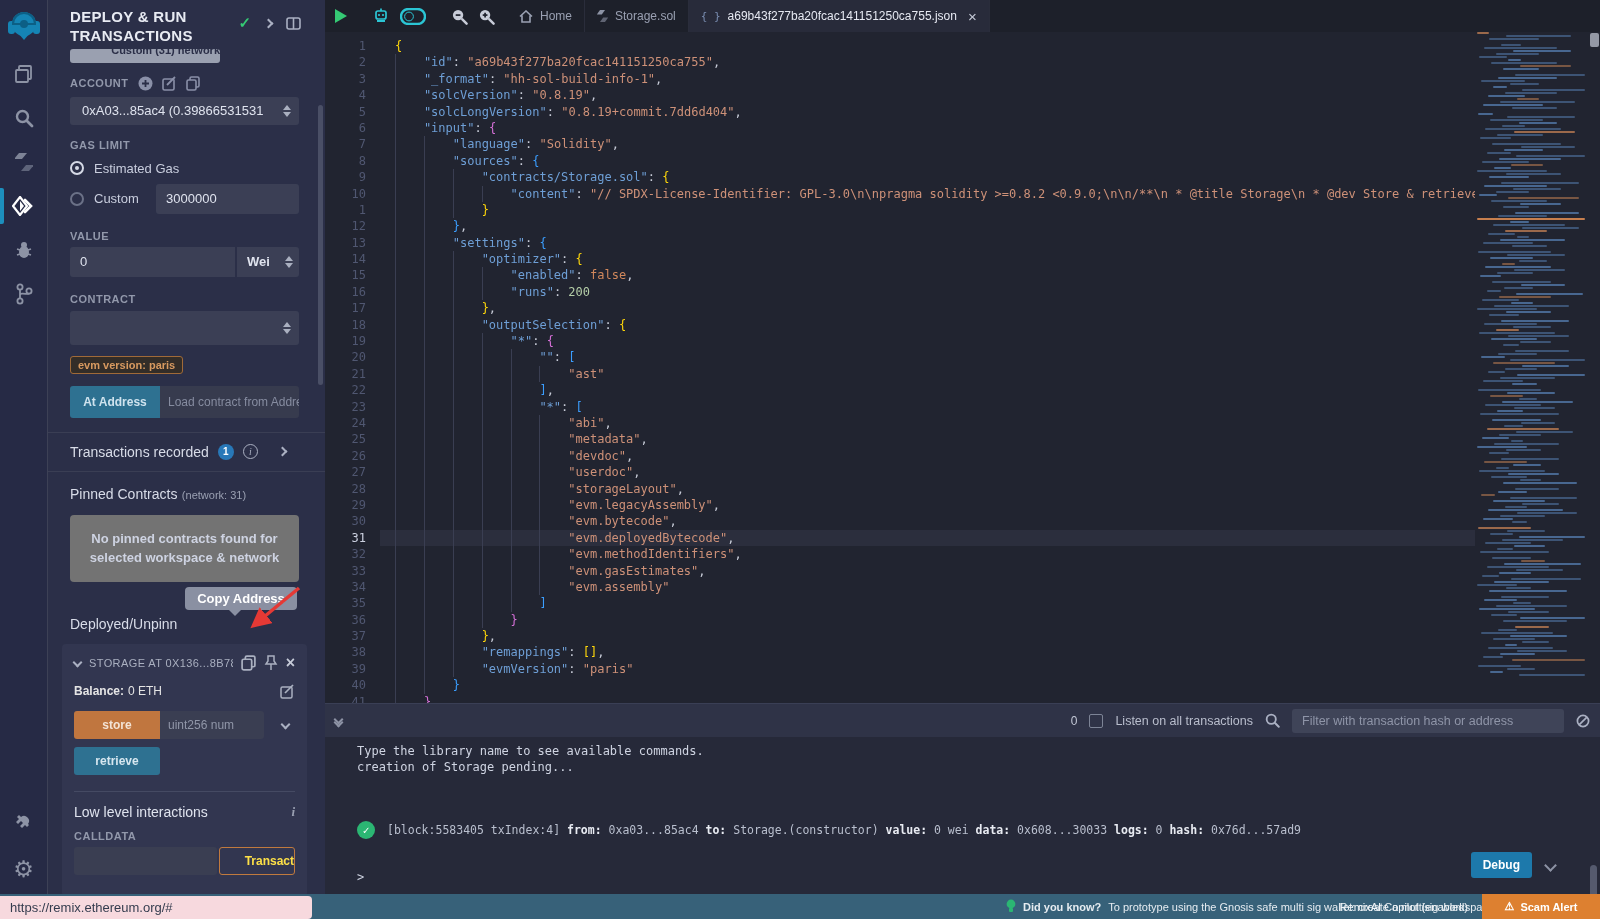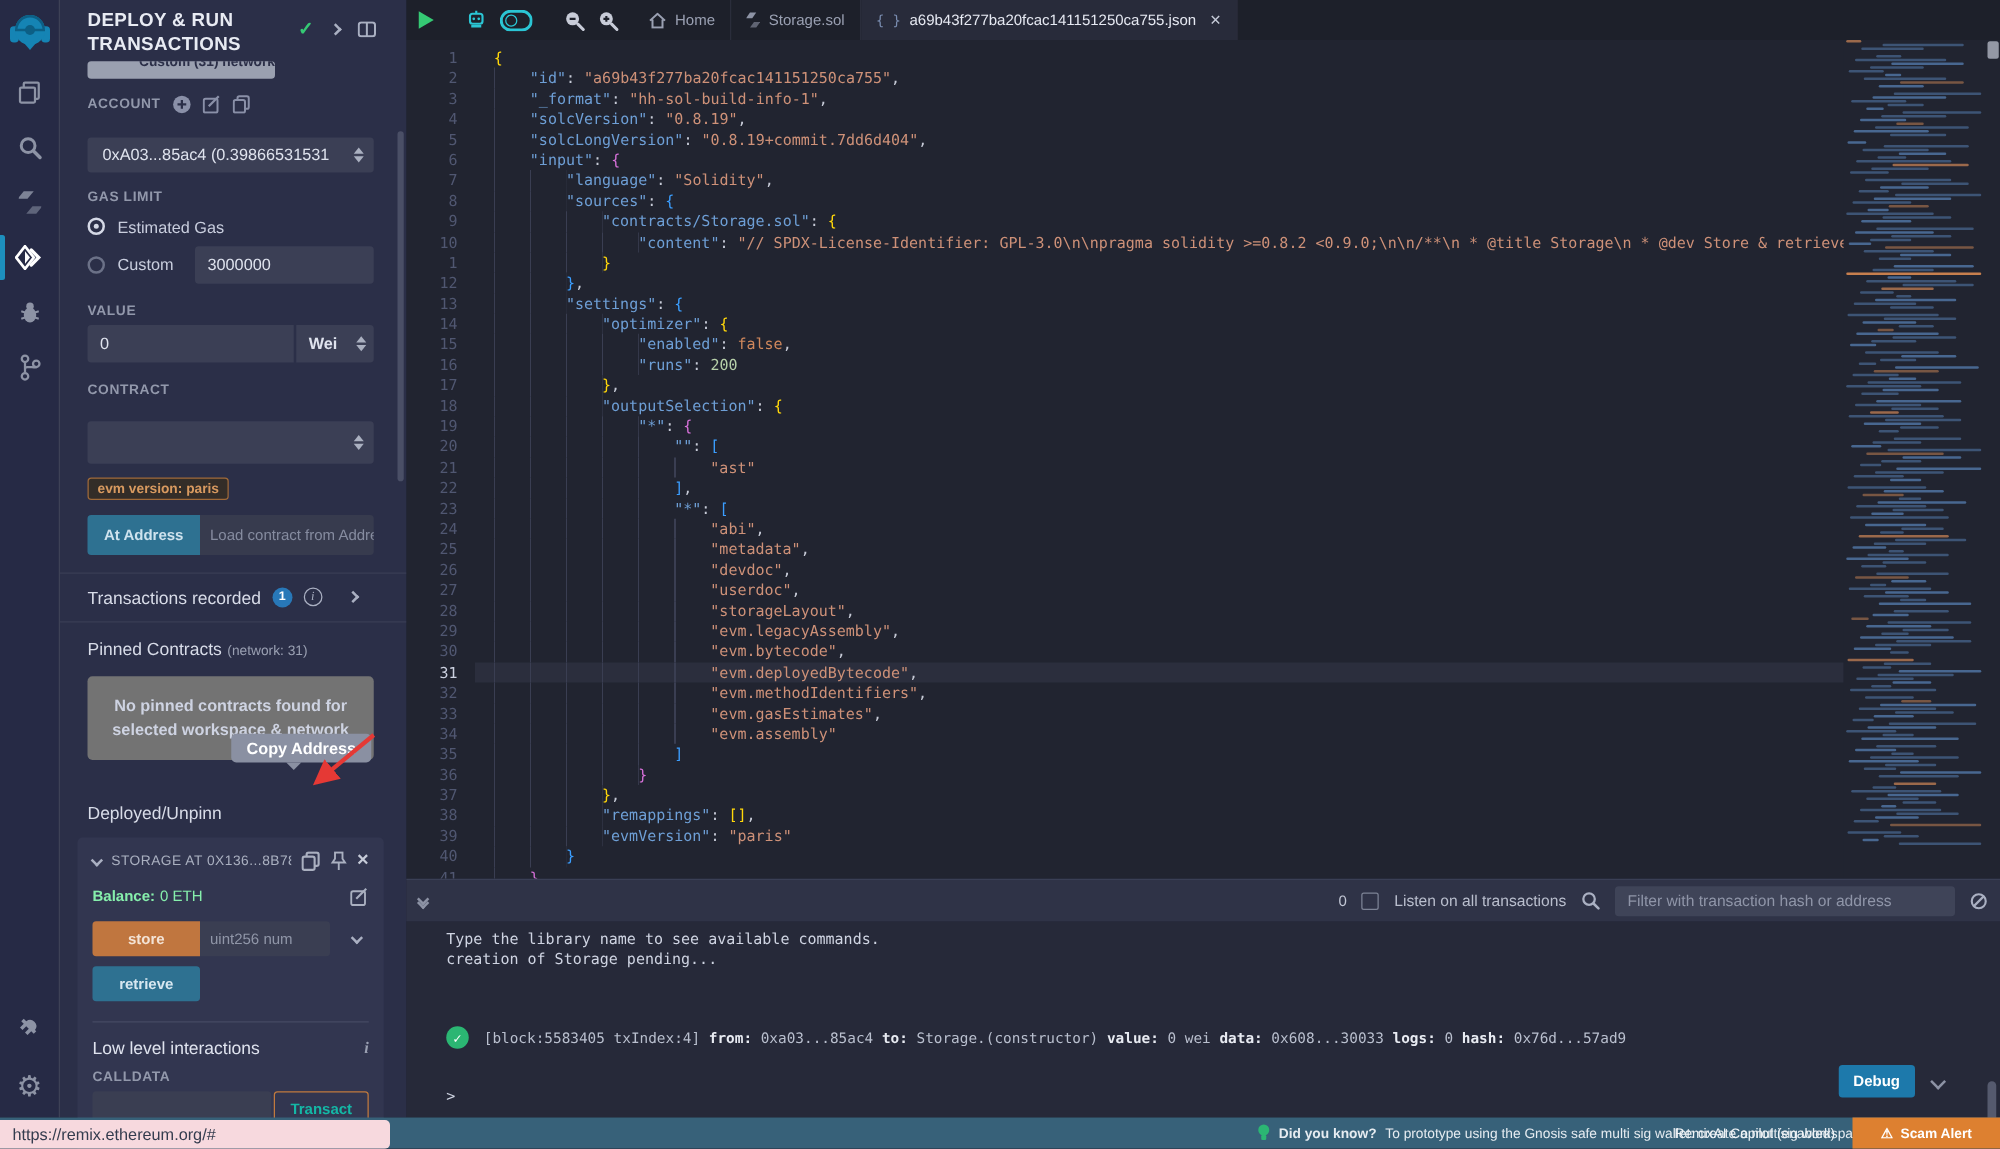--- a/index.html
+++ b/index.html
@@ -22,21 +22,21 @@
   .sp-inner { padding:8px 26px 0 22px; position:relative; height:100%; }
   .sp-title { font-size:15px; font-weight:bold; letter-spacing:.3px; color:#e8ebf3; width:170px; line-height:1.25; }
   .sp-headicons { position:absolute; right:24px; top:14px; display:flex; gap:14px; align-items:center; }
   .check { color:#35c974; font-size:15px; font-weight:bold; }
   .net-pill { margin-top:3px; width:150px; height:14px; background:#9aa0b0; border-radius:3px; overflow:hidden; }
   .net-pill span { display:block; margin-top:-5px; text-align:right; font-size:11px; font-weight:bold; color:#2b2f48; }
   .sp-label { font-size:11px; font-weight:bold; letter-spacing:.5px; color:#9298ab; }
   .row { display:flex; align-items:center; }
   .sp-acct-row { margin-top:13px; gap:9px; }
   .mini-ic { color:#8a90a8; }
-  .select { margin-top:19px; height:28px; background:#3b3f55; border-radius:3px; display:flex; align-items:center;
+  .select { margin-top:6px; height:28px; background:#3b3f55; border-radius:3px; display:flex; align-items:center;
             padding:0 8px 0 12px; font-size:13px; color:#dfe3ee; }
   .select .grow { flex:1; overflow:hidden; white-space:nowrap; }
   .stepper { display:flex; flex-direction:column; gap:2px; margin-left:6px; }
   .stepper i { width:0; height:0; border-left:4px solid transparent; border-right:4px solid transparent; }
   .stepper .up { border-bottom:5px solid #aab0c0; }
   .stepper .dn { border-top:5px solid #aab0c0; }
   .radio { width:14px; height:14px; border:2px solid #6b7187; border-radius:50%; display:inline-block; position:relative; }
   .radio.sel { border-color:#d5d9e6; }
   .radio.sel::after { content:""; position:absolute; left:3px; top:3px; width:4px; height:4px; border-radius:50%; background:#d5d9e6; }
   .gasrow { margin-top:10px; gap:10px; font-size:13px; color:#c9cede; }
@@ -53,35 +53,35 @@
   .info-ic { width:15px; height:15px; border:1px solid #aab0c2; border-radius:50%; color:#aab0c2; font-size:10px;
              display:inline-flex; align-items:center; justify-content:center; font-family:"Liberation Serif",serif; font-style:italic; }
   .chev { display:inline-block; width:7px; height:7px; border-right:2px solid #aab0c2; border-bottom:2px solid #aab0c2; }
   .chev.r { transform:rotate(-45deg); }
   .chev.d { transform:rotate(45deg); }
   .empty-box { margin-top:12px; background:#737373; border-radius:4px; padding:14px 6px; text-align:center;
                font-size:13px; font-weight:bold; color:#ced3e2; line-height:1.5; }
   .card { margin:12px -8px 0 -8px; background:#323650; border-radius:4px; padding:10px 12px 22px 12px; }
   .card-head { display:flex; align-items:center; gap:8px; color:#aab0c0; }
   .card-head .name { font-size:11px; letter-spacing:.4px; flex:1; white-space:nowrap; overflow:hidden; }
-  .bal-row { margin-top:12px; display:flex; align-items:center; font-size:12px; color:#86efac; }
+  .bal-row { margin-top:12px; display:flex; align-items:center; font-size:12px; color:#e5e5e5; }
   .fn-row { margin-top:12px; display:flex; align-items:center; }
   .btn-orange { background:#c0763f; color:#f3e3d5; font-weight:bold; font-size:12px; border:none; border-radius:3px 0 0 3px; width:86px; height:28px; cursor:pointer; }
   .fn-input { width:104px; height:28px; background:#3a3e52; border-radius:0 3px 3px 0; color:#9096a8; font-size:12px;
               display:flex; align-items:center; padding:0 8px; }
   .btn-retrieve { margin-top:8px; background:#2e7191; color:#d7e7f0; font-weight:bold; font-size:12px; border:none; border-radius:3px; width:86px; height:28px; cursor:pointer; }
   .card-div { margin-top:16px; border-top:1px solid #454a63; }
   .ll-row { margin-top:12px; display:flex; align-items:center; }
   .ll-title { font-size:14px; color:#dfe3ee; flex:1; }
   .i-plain { color:#9aa0b2; font-family:"Liberation Serif",serif; font-style:italic; font-weight:bold; font-size:13px; }
   .calldata-lbl { margin-top:10px; }
   .cd-row { margin-top:5px; display:flex; gap:2px; }
   .cd-input { flex:1; height:28px; background:#3a3e52; border-radius:3px; }
-  .btn-transact { width:76px; height:28px; background:transparent; border:1px solid #c07a3e; color:#14b8a6;
-                  font-size:12px; font-weight:bold; border-radius:3px; cursor:pointer; }
+  .btn-transact { width:76px; height:28px; background:transparent; border:1px solid #c07a3e; color:#fde047;
+                  font-size:12px; font-weight:bold; border-radius:3px; cursor:pointer;text-align:right; }
   .sp-scroll { position:absolute; right:2px; top:105px; width:5px; height:280px; background:#4a4f66; border-radius:3px; }
 
   
   .main { left:325px; top:0; width:1275px; height:894px; display:flex; flex-direction:column; background:#212430; }
 
   .tabbar { height:32px; background:#1d202a; display:flex; align-items:stretch; flex:none; }
   .tb-tools { display:flex; align-items:center; gap:10px; padding:0 12px 0 10px; }
   .tb-sep { width:1px; background:#343850; margin:6px 2px; }
   .play { width:0; height:0; border-left:12px solid #35c974; border-top:7px solid transparent; border-bottom:7px solid transparent; }
   .tab { display:flex; align-items:center; gap:7px; padding:0 12px; font-size:12px; color:#9aa0b2; border-right:1px solid #2a2d3b; }

